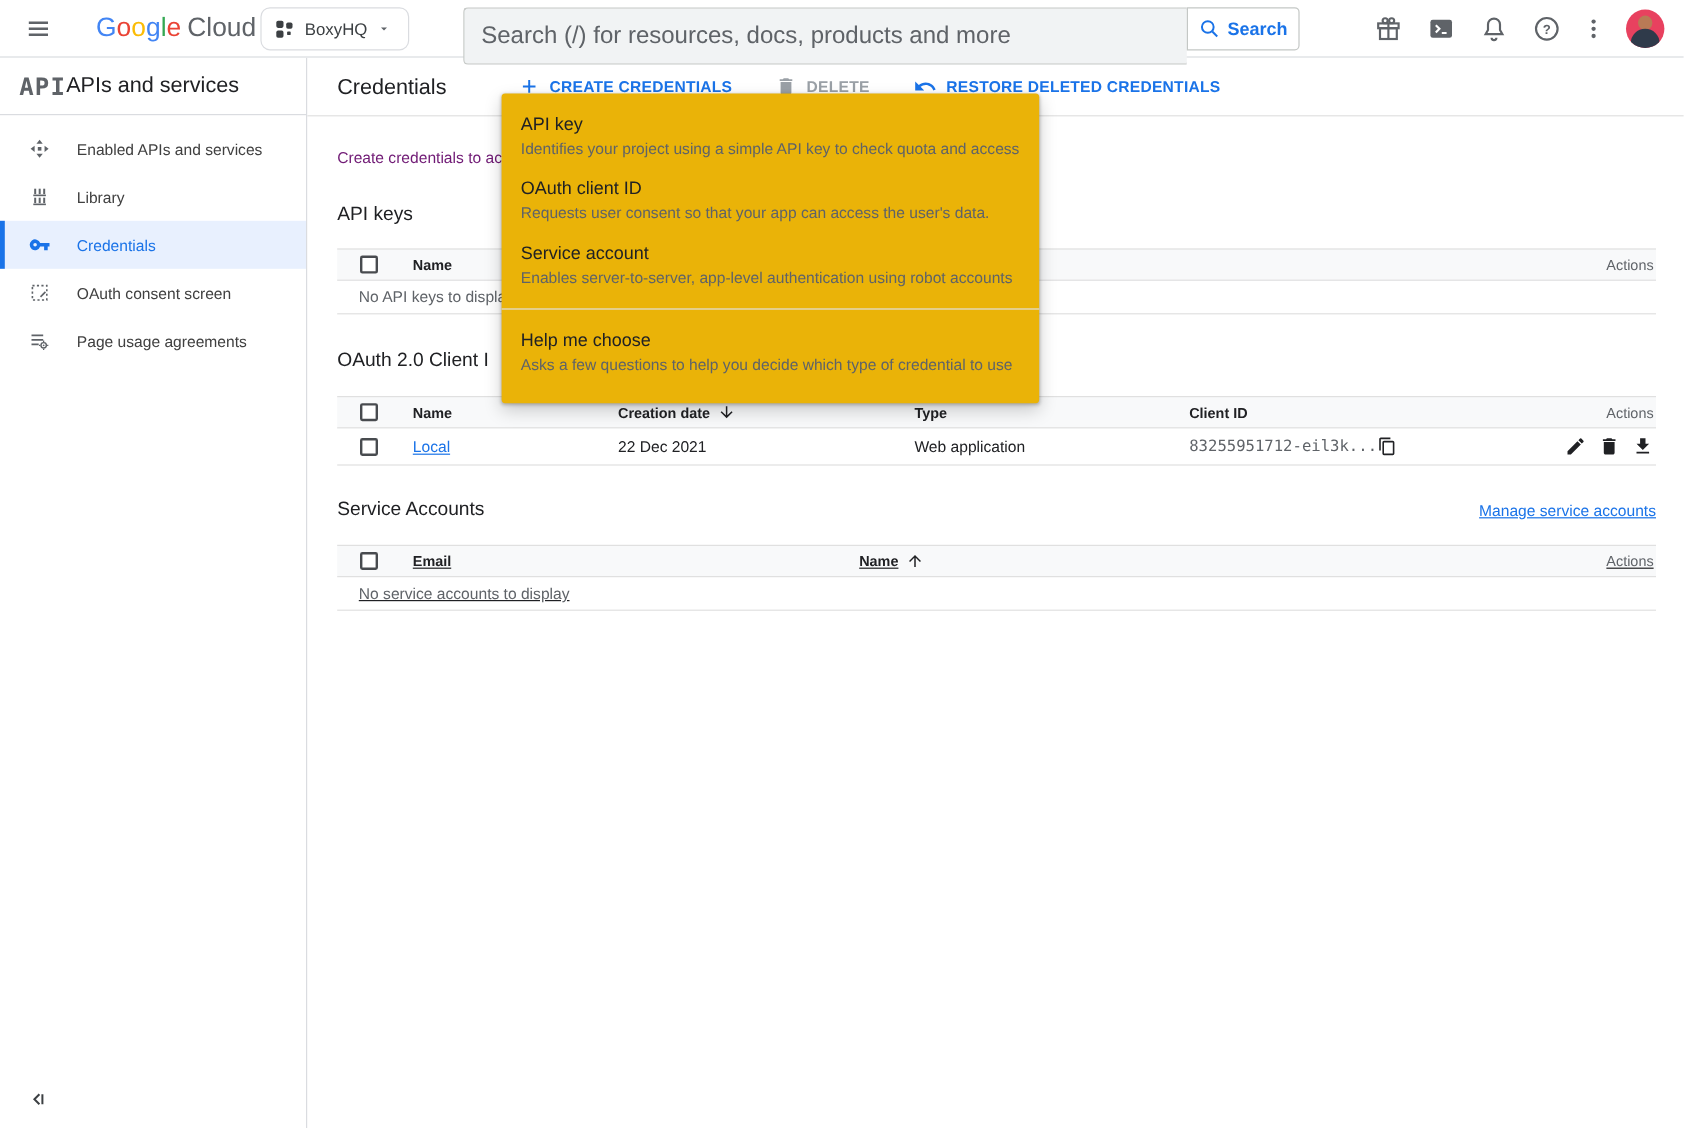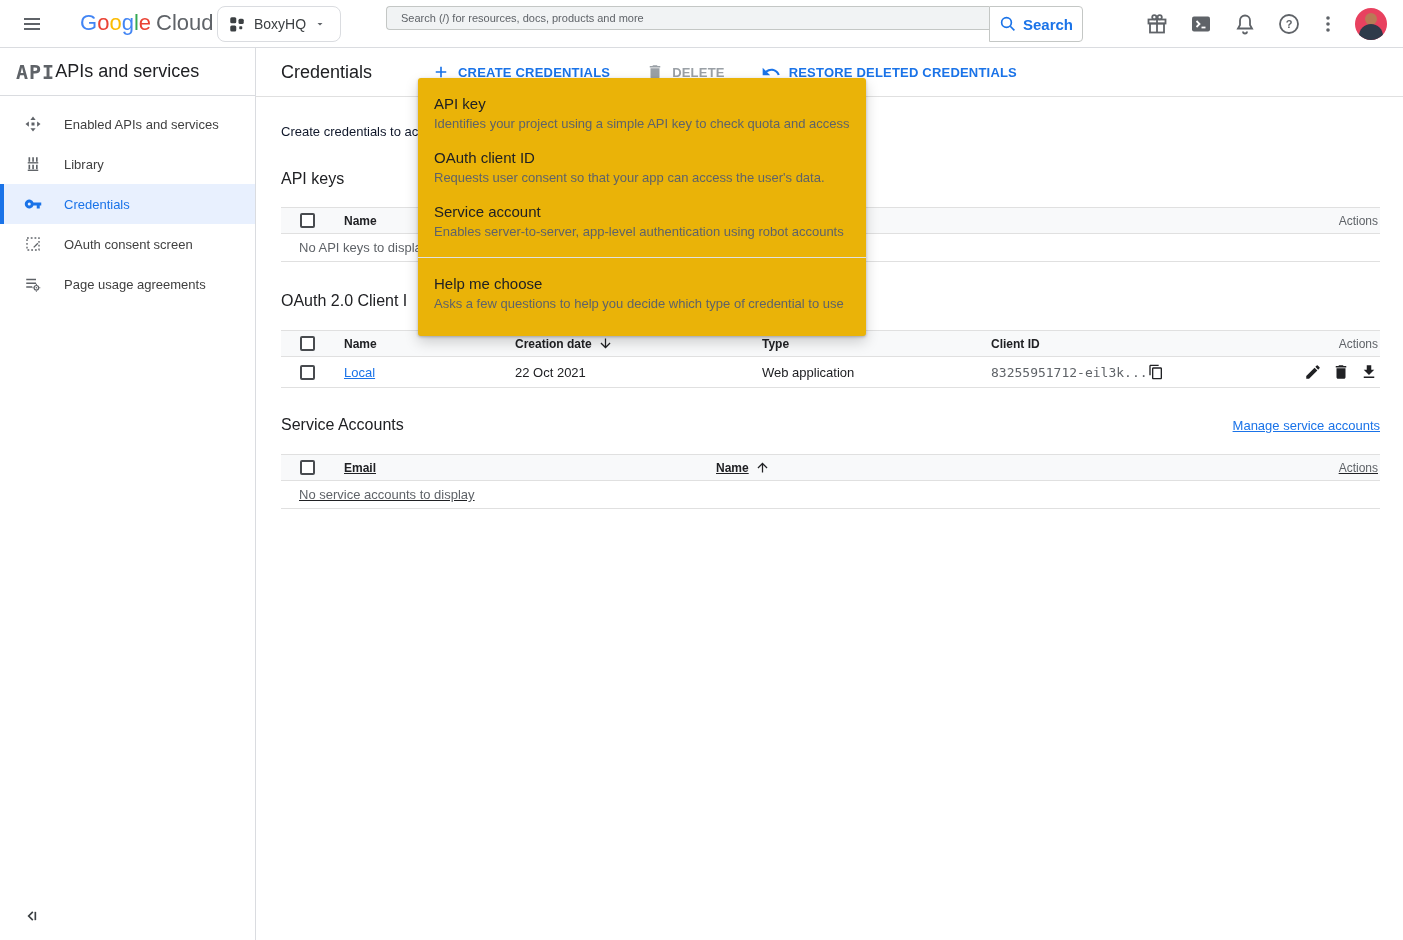--- a/index.html
+++ b/index.html
@@ -11,22 +11,22 @@
     background:#fff; border-bottom:1px solid #dadce0; z-index:20; }
   .hamburger { position:absolute; left:20px; top:12px; width:24px; height:24px; cursor:pointer; }
   .gc-logo { position:absolute; left:64px; top:10px; font-size:22px; letter-spacing:0;margin-left:16px; }
   .gc-logo .cloud { color:#5f6368; margin-left:5px; }
   .l-blue{color:#4285F4;} .l-red{color:#EA4335;} .l-yellow{color:#FBBC05;} .l-green{color:#34A853;}
   .project-btn { position:absolute; left:217px; top:6px; height:36px; min-width:124px;
     border:1px solid #dadce0; border-radius:8px; background:#fff; display:flex;
     align-items:center; padding:4px 10px; gap:8px; cursor:pointer; }
   .project-btn .pname { font-size:14px; color:#3c4043; }
   .search-wrap { position:absolute; left:386px; top:6px; width:697px; height:36px; display:flex; }
-  .search-input { flex:1; height:24px; background:#f1f3f4; border:1px solid #c4c7c5;
-    border-right:none; border-radius:4px 0 0 4px; padding:0 14px; font-size:11px; color:#0f172a;
+  .search-input { flex:1; height:48px; background:#f1f3f4; border:1px solid #c4c7c5;
+    border-right:none; border-radius:4px 0 0 4px; padding:0 14px; font-size:20px; color:#0f172a;
     font-family:"Liberation Sans", sans-serif; }
   .search-input::placeholder { color:#5f6368; }
   .search-btn { width:94px; height:36px; background:#fff; border:1px solid #c4c7c5;
     border-radius:0 4px 4px 0; display:flex; align-items:center; justify-content:center;
     gap:6px; color:#1a73e8; font-size:15px; font-weight:bold; cursor:pointer; }
   .top-icons { position:absolute; right:16px; top:0; height:48px; display:flex;
     align-items:center; gap:20px; }
   .ticon { width:24px; height:24px; cursor:pointer; display:flex; align-items:center; justify-content:center; }
   .avatar { width:32px; height:32px; border-radius:50%; background:#e8415f; overflow:hidden;
     position:relative; cursor:pointer; }
@@ -52,21 +52,21 @@
 
   
   .main { position:absolute; left:256px; top:48px; width:1147px; height:892px; background:#fff; }
   .page-header { position:absolute; left:0; top:0; width:100%; height:49px;
     border-bottom:1px solid #e0e0e0; display:flex; align-items:center; }
   .page-title { font-size:18px; color:#202124; margin-left:25px; width:151px; }
   .tb-btn { display:flex; align-items:center; gap:8px; font-size:13px; font-weight:bold;
     color:#1a73e8; cursor:pointer; background:none; border:none; margin-right:36px;
     font-family:"Liberation Sans", sans-serif; letter-spacing:.2px; }
   .tb-btn.disabled { color:#9aa0a6; cursor:default; }
-  .intro { position:absolute; left:25px; top:76px; font-size:13px; color:#0f172a;text-align:center; }
+  .intro { position:absolute; left:25px; top:76px; font-size:13px; color:#701a75;text-align:center; }
 
   .section-heading { position:absolute; left:25px; font-size:16px; color:#202124; }
   .tbl { position:absolute; left:25px; width:1099px; font-size:13px; }
   .tbl .thead { display:grid; align-items:center; height:27px; background:#f8f9fa;
     border-top:1px solid #e0e0e0; border-bottom:1px solid #e0e0e0; }
   .tbl .trow { display:grid; align-items:center; border-bottom:1px solid #e0e0e0; }
   .th { font-size:12px; font-weight:bold; color:#202124; display:flex; align-items:center; gap:6px; }
   .th.actions { font-weight:normal; color:#5f6368; justify-self:end; padding-right:2px; }
   .cb-cell { padding-left:19px; }
   .checkbox { width:15px; height:15px; border:2px solid #484b4f; border-radius:2px;
@@ -311,21 +311,21 @@
       </div>
       <div class="th">Type</div>
       <div class="th">Client ID</div>
       <div class="th actions">Actions</div>
     </div>
     <div class="trow grid-oauth" style="height:31px;">
       <div class="cb-cell">
           <span class="checkbox"></span>
         </div>
       <div><a class="link">Local</a></div>
-      <div>22 Oct 2021</div>
+      <div>22 Dec 2021</div>
       <div>Web application</div>
       <div class="cid-cell">
         <span class="mono">83255951712-eil3k...</span>
         <span class="act-ic" style="width:16px;height:16px;">
           <svg width="16" height="16" viewBox="0 0 24 24" fill="#202124">
               <path d="M16 1H4c-1.1 0-2 .9-2 2v14h2V3h12V1zm3 4H8c-1.1 0-2 .9-2 2v14c0 1.1.9 2 2 2h11c1.1 0 2-.9 2-2V7c0-1.1-.9-2-2-2zm0 16H8V7h11v14z"></path>
             </svg>
         </span>
       </div>
       <div class="row-actions">

